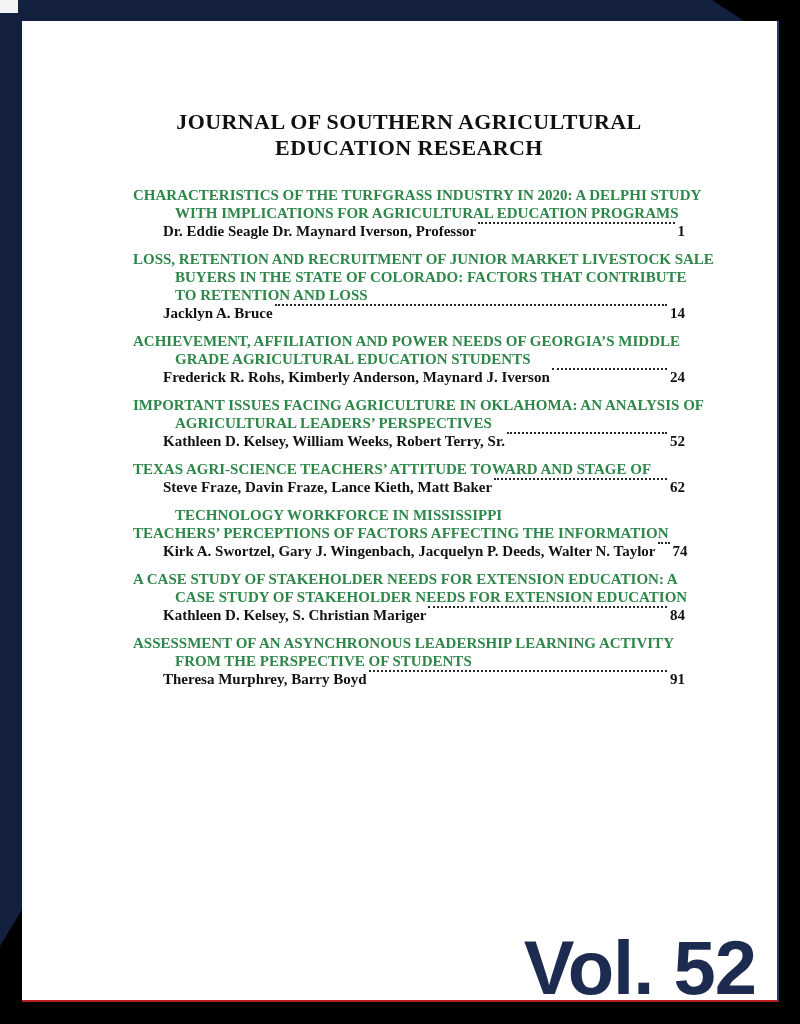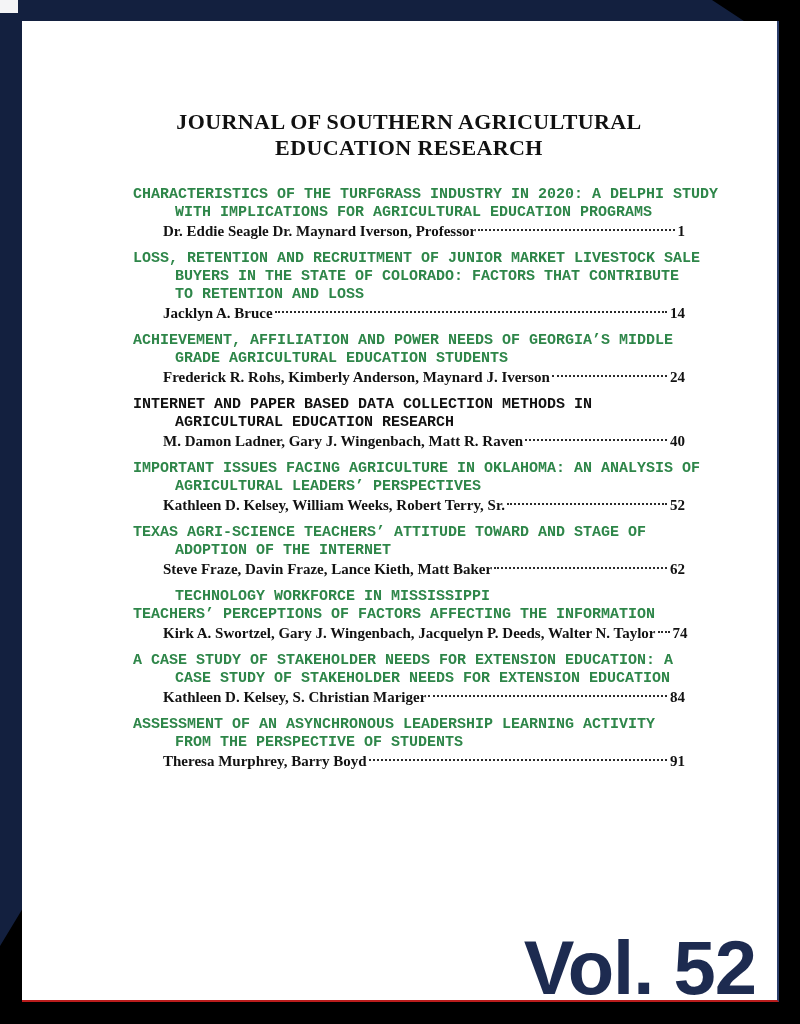--- a/index.html
+++ b/index.html
@@ -31,28 +31,28 @@
     color: #111;
   }
   .volume-heading {
     margin-top: 27px;
     font-weight: bold;
     font-size: 18px;
     color: #111;
   }
   .toc-list { margin-top: 25px; }
   .entry { margin-bottom: 10px; }
-  .entry-title { font-weight: bold; font-size: 15px; line-height: 18px; font-family: Liberation Mono, monospace; }
+  .entry-title { font-weight: bold; font-size: 15px; line-height: 18px; }
   .entry-title.green { color: #2e8649; }
   .entry-title.black { color: #121212; }
   .title-line { white-space: nowrap; }
   .title-line.cont { padding-left: 42px; }
   .author-row {
     display: flex;
-    align-items: center;
+    align-items: flex-start;
     margin-left: 30px;
     font-weight: bold;
     font-size: 15px;
     line-height: 18px;
     color: #121212;
   }
   .authors { white-space: nowrap; }
   .leader {
     flex: 1;
     border-bottom: 2px dotted #2a2a2a;
@@ -123,48 +123,36 @@
             <div class="title-line">ACHIEVEMENT, AFFILIATION AND POWER NEEDS OF GEORGIA’S MIDDLE</div>
             <div class="title-line cont">GRADE AGRICULTURAL EDUCATION STUDENTS</div>
           </div>
     <div class="author-row">
       <span class="authors">Frederick R. Rohs, Kimberly Anderson, Maynard J. Iverson</span>
       <span class="leader"></span>
       <span class="page-num">24</span>
     </div>
   </div>
 
-  <div class="entry">
-    <div class="entry-title black">
-            <div class="title-line">INTERNET AND PAPER BASED DATA COLLECTION METHODS IN</div>
-            <div class="title-line cont">AGRICULTURAL EDUCATION RESEARCH</div>
-          </div>
-    <div class="author-row">
-      <span class="authors">M. Damon Ladner, Gary J. Wingenbach, Matt R. Raven</span>
-      <span class="leader"></span>
-      <span class="page-num">40</span>
-    </div>
-  </div>
 
   <div class="entry">
     <div class="entry-title green">
             <div class="title-line">IMPORTANT ISSUES FACING AGRICULTURE IN OKLAHOMA: AN ANALYSIS OF</div>
             <div class="title-line cont">AGRICULTURAL LEADERS’ PERSPECTIVES</div>
           </div>
     <div class="author-row">
       <span class="authors">Kathleen D. Kelsey, William Weeks, Robert Terry, Sr.</span>
       <span class="leader"></span>
       <span class="page-num">52</span>
     </div>
   </div>
 
   <div class="entry">
     <div class="entry-title green">
             <div class="title-line">TEXAS AGRI-SCIENCE TEACHERS’ ATTITUDE TOWARD AND STAGE OF</div>
-            <div class="title-line cont">ADOPTION OF THE INTERNET</div>
           </div>
     <div class="author-row">
       <span class="authors">Steve Fraze, Davin Fraze, Lance Kieth, Matt Baker</span>
       <span class="leader"></span>
       <span class="page-num">62</span>
     </div>
   </div>
 
   <div class="entry">
     <div class="entry-title green">

